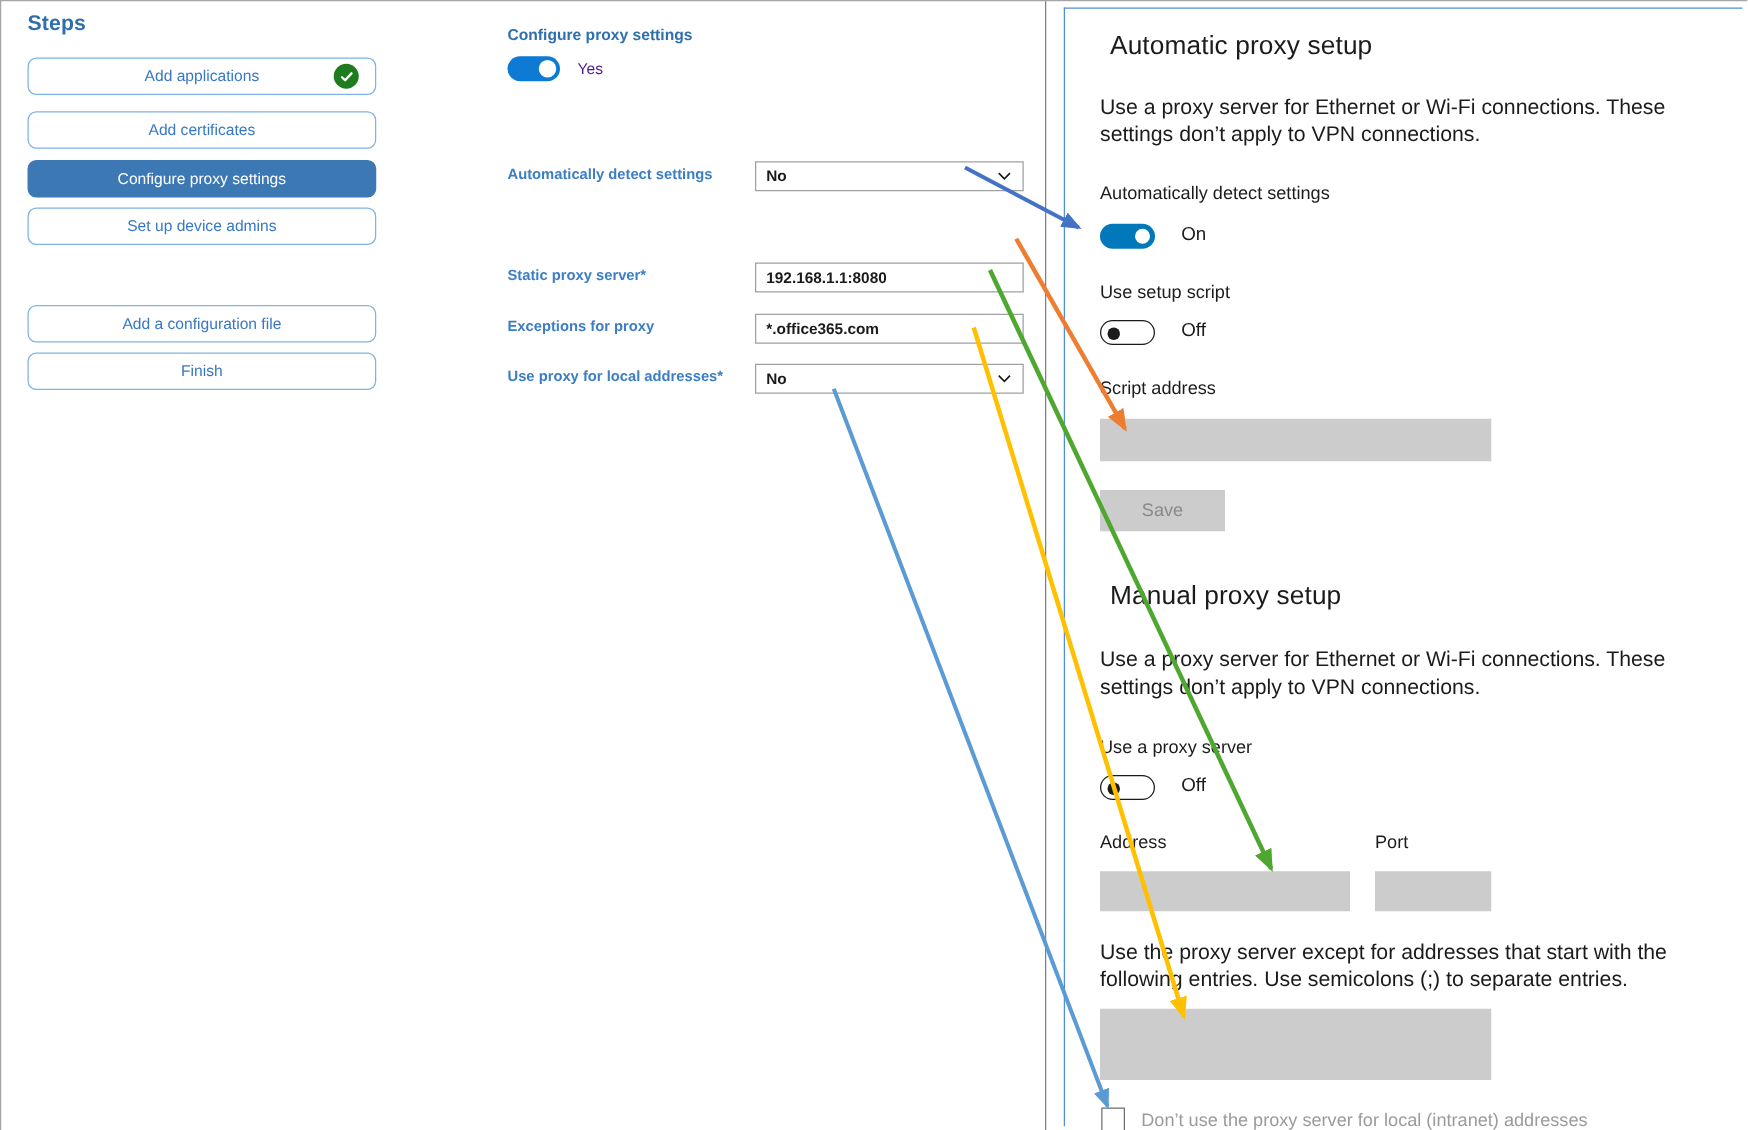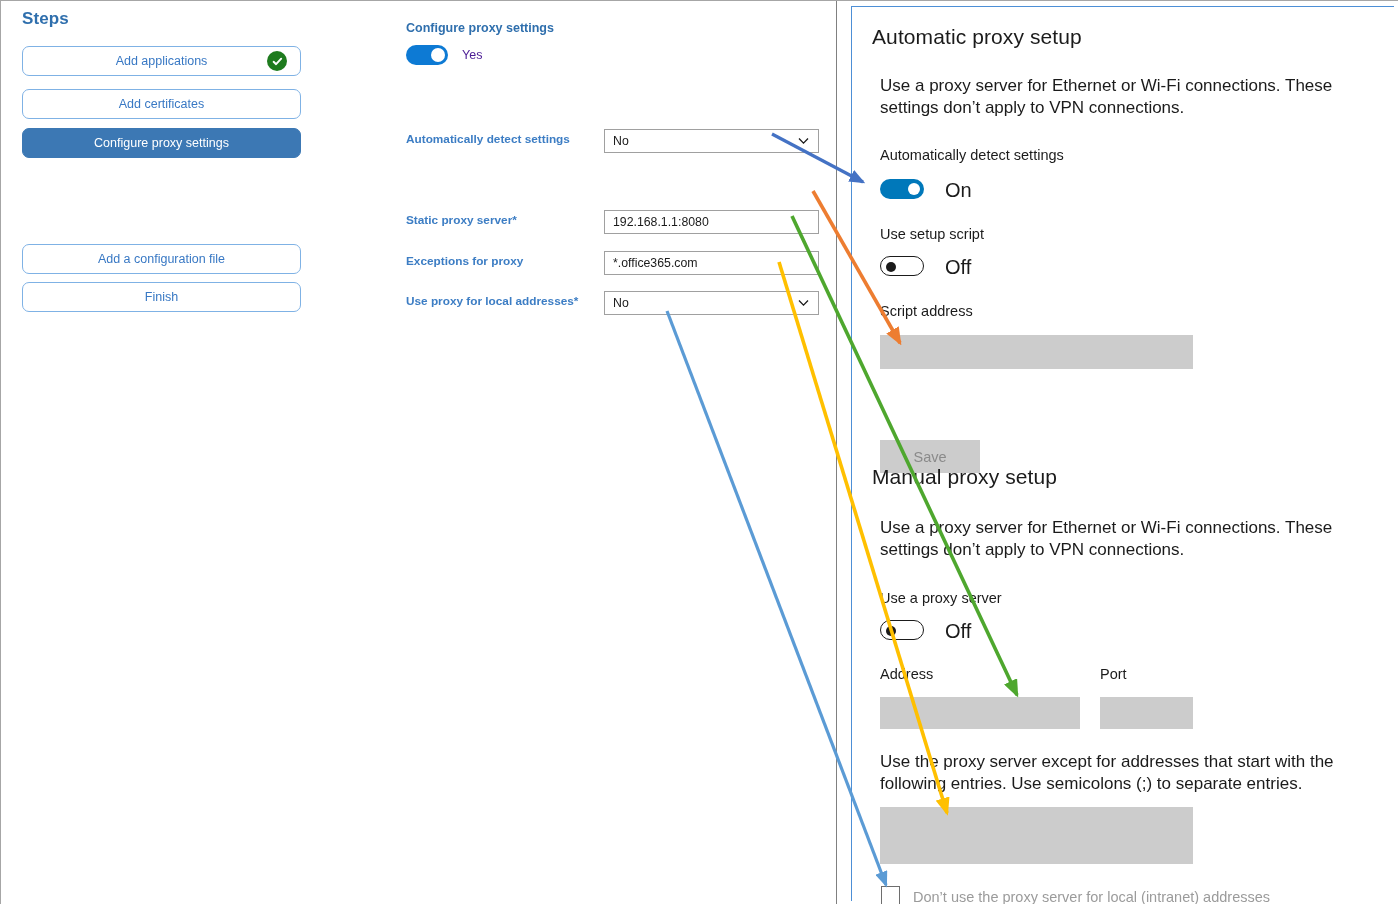--- a/index.html
+++ b/index.html
@@ -31,40 +31,40 @@
   .sw.on{background:#0d7ad4;}
   .sw.on .knob{position:absolute;right:3px;top:3px;width:14px;height:14px;border-radius:50%;background:#fff;}
   .sw-text{font-size:12.5px;color:#4c1d95;}
 
   .frow{position:absolute;left:70px;width:420px;height:24px;}
   .flabel{position:absolute;left:0;top:3px;font-size:11.8px;font-weight:bold;color:#3c7dc4;white-space:nowrap;}
   .flabel .req{color:#3c7dc4;font-weight:bold;}
   .fctl{position:absolute;left:198px;width:215px;height:24px;box-sizing:border-box;
         border:1px solid #a0a0a0;background:#fff;display:flex;align-items:center;padding:0 8px;}
   .fctl.focused{border:1.5px solid #3b9ae1;}
-  .fval{font-size:12.3px;color:#1a1a1a;white-space:nowrap;overflow:hidden;}
+  .fval{font-size:12.3px;color:#1a1a1a;white-space:nowrap;overflow:hidden;font-weight:bold;}
   .caret{position:absolute;right:9px;top:50%;transform:translateY(-50%);width:11px;height:7px;}
 
   
   #divider{position:absolute;left:835px;top:0;width:1px;height:904px;background:#808080;}
 
   
   #settings-panel{position:absolute;left:850px;top:5px;width:543px;height:895px;
      border:1.5px solid #4d8fd6;border-right:none;border-bottom:none;box-sizing:border-box;background:#fff;}
-  .sec-h{position:absolute;left:20px;font-size:21px;color:#1b1b1b;font-weight:400;letter-spacing:.1px;}
+  .sec-h{position:absolute;left:36px;font-size:21px;color:#1b1b1b;font-weight:400;letter-spacing:.1px;}
   .sec-p{position:absolute;left:28px;width:500px;font-size:17px;color:#1b1b1b;line-height:22px;}
   .sec-l{position:absolute;left:28px;font-size:14.5px;color:#1b1b1b;}
   .wsw{position:absolute;width:44px;height:20px;border-radius:10px;box-sizing:border-box;}
   .wsw.on{background:#0078ba;}
   .wsw.on .wknob{position:absolute;right:4px;top:4px;width:12px;height:12px;border-radius:50%;background:#fff;}
   .wsw.off{border:1.7px solid #1b1b1b;background:#fff;}
   .wsw.off .wknob{position:absolute;left:5px;top:5px;width:10px;height:10px;border-radius:50%;background:#1b1b1b;}
-  .wsw-text{position:absolute;font-size:20px;color:#1b1b1b;}
+  .wsw-text{position:absolute;font-size:15px;color:#1b1b1b;}
   .greybox{position:absolute;background:#cccccc;}
-  .savebtn{position:absolute;background:#cccccc;display:flex;align-items:center;justify-content:center;margin-top:48px;}
+  .savebtn{position:absolute;background:#cccccc;display:flex;align-items:center;justify-content:center;}
   .savebtn span{font-size:14.5px;color:#8a8a8a;}
   .chk{position:absolute;width:19px;height:19px;border:1.5px solid #6e6e6e;box-sizing:border-box;background:#fff;}
   .chk-label{position:absolute;font-size:14.5px;color:#9b9b9b;}
 
   
   #arrows{position:absolute;left:0;top:0;width:1398px;height:904px;pointer-events:none;}
 </style>
 </head>
 <body>
 
@@ -83,20 +83,23 @@
         <svg width="13" height="13" viewBox="0 0 13 13">
             <path d="M2.6 6.8 L5.1 9.2 L10.2 3.7" fill="none" stroke="#ffffff" stroke-width="1.9" stroke-linecap="round" stroke-linejoin="round"></path>
           </svg>
       </span>
     </div>
 
     <div class="step active" style="top:127px">
       <span class="step-label">Configure proxy settings</span>
     </div>
 
+    <div class="step" style="top:165px">
+      <span class="step-label">Set up device admins</span>
+    </div>
 
 
     <div class="step" style="top:243px">
       <span class="step-label">Add a configuration file</span>
     </div>
 
     <div class="step" style="top:281px">
       <span class="step-label">Finish</span>
     </div>
   </div>

